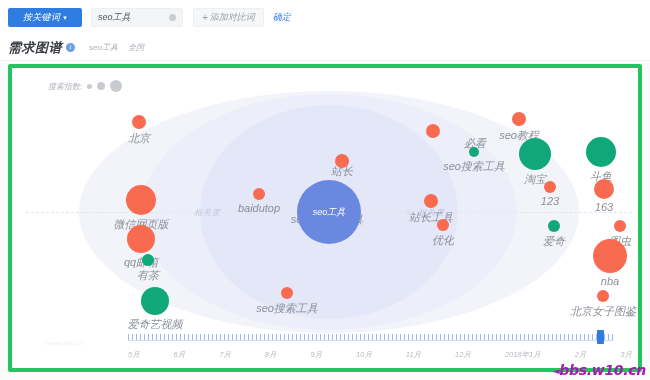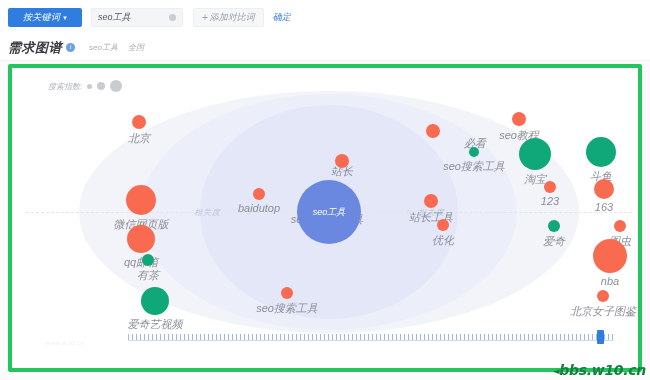--- a/index.html
+++ b/index.html
@@ -135,21 +135,21 @@
   .tl-labels{
     position:absolute;left:116px;right:6px;bottom:6px;height:14px;
     display:flex;justify-content:space-between;align-items:center;
     font-size:7.5px;color:#b6bac1;
   }
   .tl-labels span{white-space:nowrap;}
 
   
   .wm{
     position:absolute;right:4px;bottom:2px;font-size:14px;font-weight:bold;
-    color:#15803d;font-family:"DejaVu Sans",sans-serif;letter-spacing:-.3px;
+    color:#a21caf;font-family:"DejaVu Sans",sans-serif;letter-spacing:-.3px;
   }
   .wm .arrow{font-size:9px;vertical-align:middle;}
 </style>
 </head>
 <body>
 
 <div id="app">
 
   <div class="toolbar">
     <div class="kw-btn">
@@ -244,18 +244,31 @@
         </div>
     <div class="center-bub" style="height: 64px; width: 64px; background: rgb(107, 136, 224); left: 285px; top: 84px;">seo工具</div>
       </div>
 
     <div class="card-wm">www.w10.cn</div>
 
     <div class="tl">
       <div class="tl-track"></div>
       <div class="tl-handle"></div>
     </div>
+    <div class="tl-labels" id="tl-labels">
+        <span>5月</span>
+        <span>6月</span>
+        <span>7月</span>
+        <span>8月</span>
+        <span>9月</span>
+        <span>10月</span>
+        <span>11月</span>
+        <span>12月</span>
+        <span>2018年1月</span>
+        <span>2月</span>
+        <span>3月</span>
+      </div>
   </div>
 
   <div class="wm">
     <span class="arrow">◄</span><span>bbs.w10.cn</span>
   </div>
 </div>
 
 </body></html>

